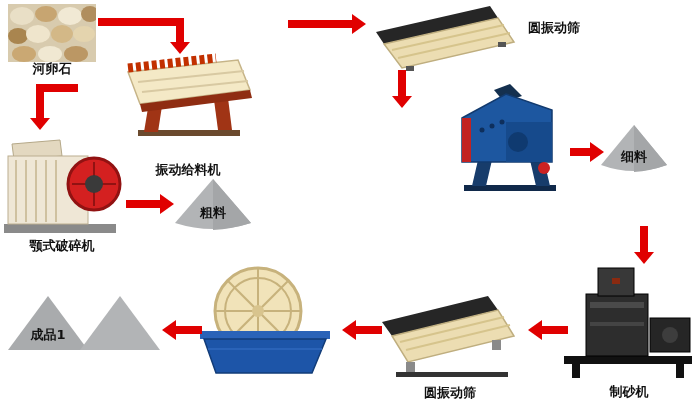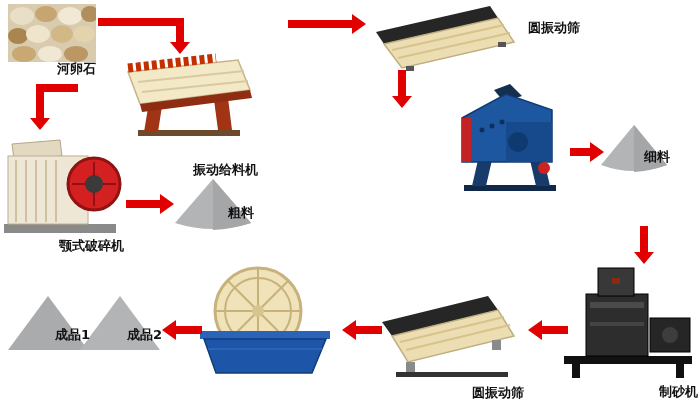--- a/index.html
+++ b/index.html
@@ -6,21 +6,21 @@
   html,body { background:#ffffff; }
   body { font-family:"DejaVu Sans","Liberation Sans",sans-serif; }
   #stage {
     position:relative; width:700px; height:407px;
     background:var(--bg,#ffffff); overflow:hidden;
   }
   .node { position:absolute; }
   .node svg { display:block; width:100%; height:100%; }
   .label {
     position:absolute; font-size:13px; font-weight:700;
-    color:var(--label,#111111); text-align:right; line-height:1.25;
+    color:var(--label,#111111); text-align:center; line-height:1.25;
     white-space:nowrap;
   }
   .label.left { text-align:left; }
   .arrow-seg { position:absolute; background:var(--arrow,#e00000); }
   .arrow-head { position:absolute; width:0; height:0; }
   .head-right { border-top:10px solid transparent; border-bottom:10px solid transparent; border-left:14px solid var(--arrow,#e00000); }
   .head-left  { border-top:10px solid transparent; border-bottom:10px solid transparent; border-right:14px solid var(--arrow,#e00000); }
   .head-down  { border-left:10px solid transparent; border-right:10px solid transparent; border-top:12px solid var(--arrow,#e00000); }
 </style>
 </head>
@@ -235,15 +235,14 @@
 
   <div class="label" style="left:598px; top:149px; width:72px;">细料</div>
 
   <div class="label" style="left:560px; top:384px; width:138px;">制砂机</div>
 
   <div class="label" style="left:376px; top:385px; width:148px;">圆振动筛</div>
 
 
   <div class="label" style="left:6px; top:327px; width:84px;">成品1</div>
 
-  <div class="label" style="left:78px; top:327px; width:84px;">成品2</div>
 
 </div>
 
 </body></html>

